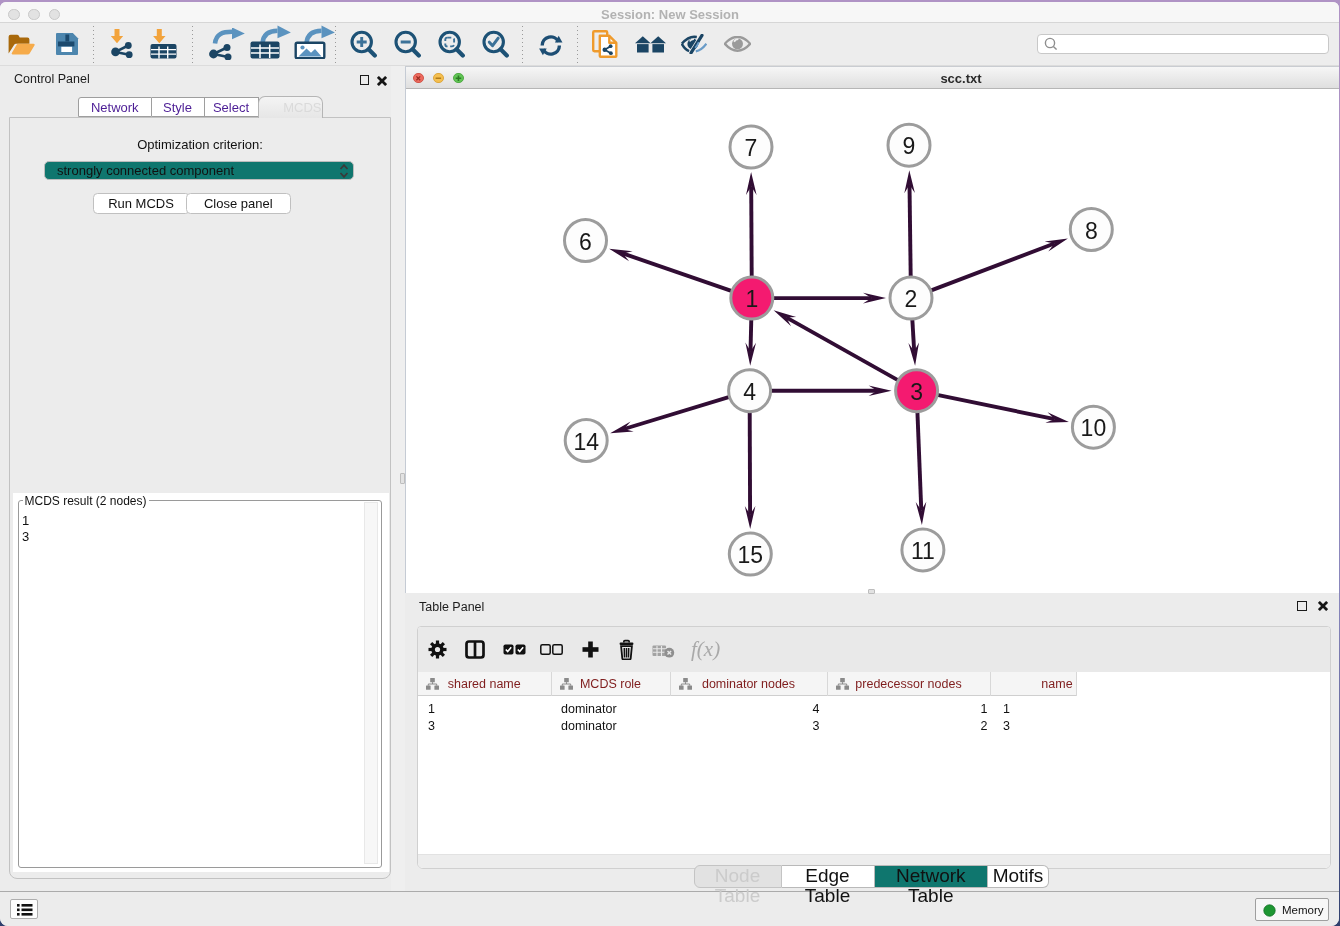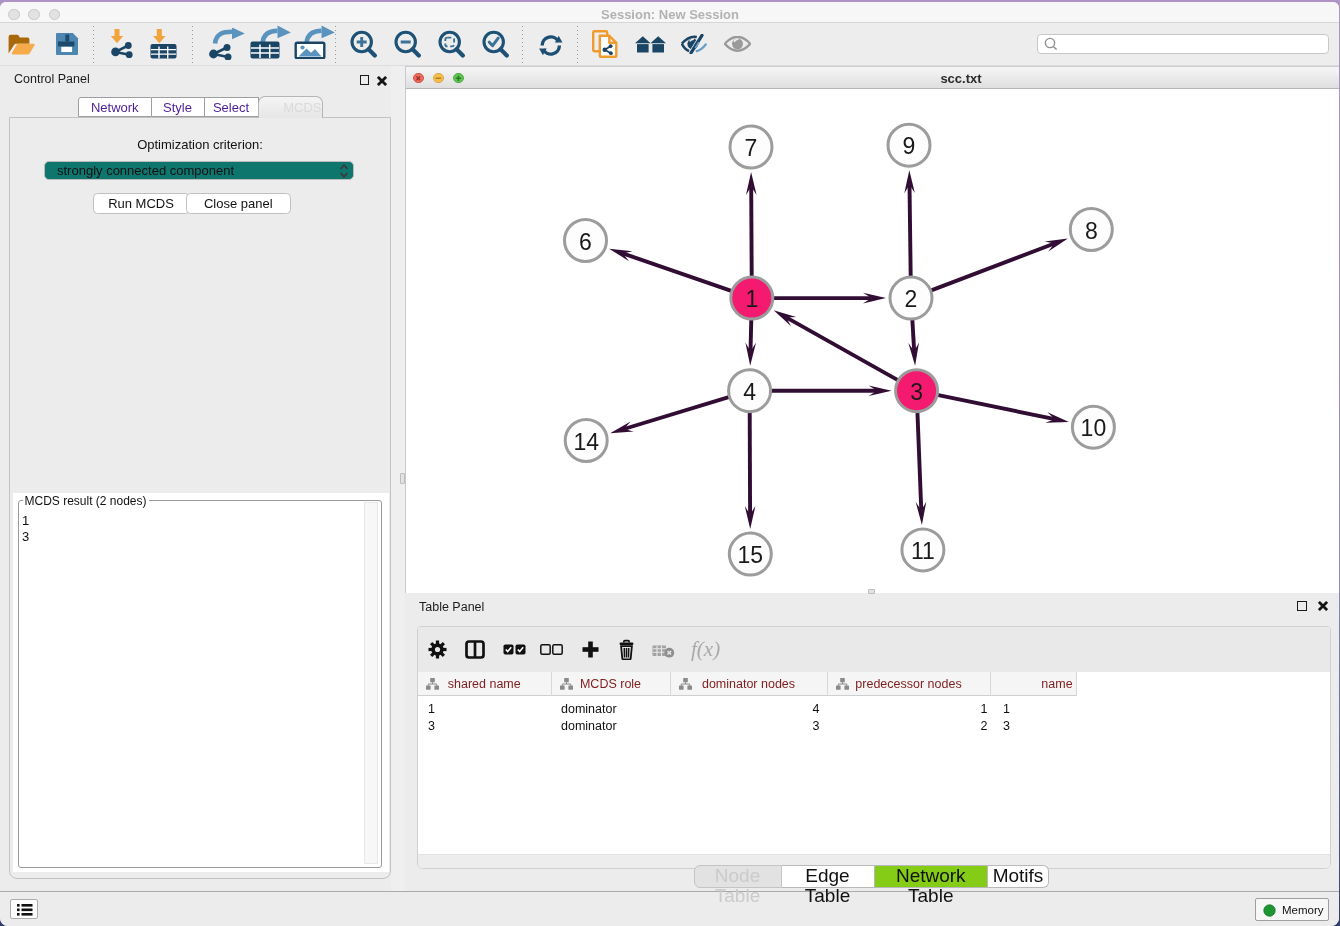--- a/index.html
+++ b/index.html
@@ -423,21 +423,21 @@
   <div class="trow" style="left:10px;top:90.7px;">3</div>
   <div class="trow" style="left:143px;top:90.7px;">dominator</div>
   <div class="trow" style="left:252.5px;top:90.7px;width:149px;text-align:right;">3</div>
   <div class="trow" style="left:409.5px;top:90.7px;width:160px;text-align:right;">2</div>
   <div class="trow" style="left:585px;top:90.7px;">3</div>
   <div id="tp-bottom"></div>
 </div>
 
 <div class="btab" style="left:693.5px;width:88px;background:#e2e2e2;border:1px solid #c4c4c4;border-radius:6px 0 0 6px;color:#cbcbcb;">Node Table</div>
 <div class="btab" style="left:781.5px;width:93px;background:#fff;border:1px solid #b9b9b9;border-left:none;color:#111;">Edge Table</div>
-<div class="btab" style="left:874.5px;width:113.5px;background:#84cc16;border:1px solid #b9b9b9;border-left:none;color:#111;">Network Table</div>
+<div class="btab" style="left:874.5px;width:113.5px;background:#0f766e;border:1px solid #b9b9b9;border-left:none;color:#111;">Network Table</div>
 <div class="btab" style="left:988px;width:61px;background:#fff;border:1px solid #b9b9b9;border-left:none;border-radius:0 6px 6px 0;color:#111;">Motifs</div>
 
 <div id="statusbar"></div>
 <div id="listbtn">
   <svg class="abs" style="left:5.5px;top:3.5px;" width="16" height="12" viewBox="0 0 16 12">
           <g fill="#111">
             <rect x="0" y="0" width="2.6" height="2.6"></rect>
             <rect x="0" y="4.5" width="2.6" height="2.6"></rect>
             <rect x="0" y="9" width="2.6" height="2.6"></rect>
             <rect x="4.5" y="0" width="11" height="2.6"></rect>

